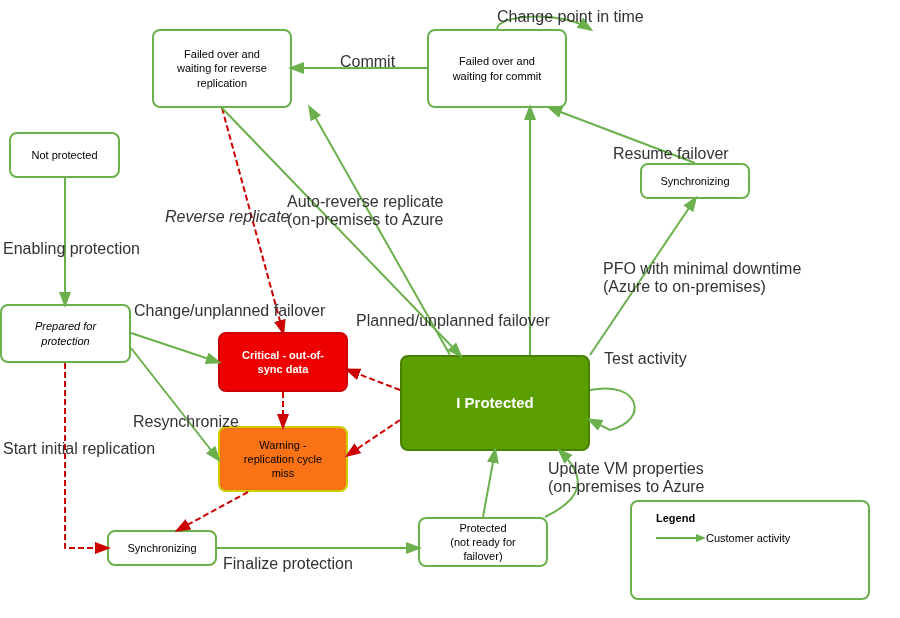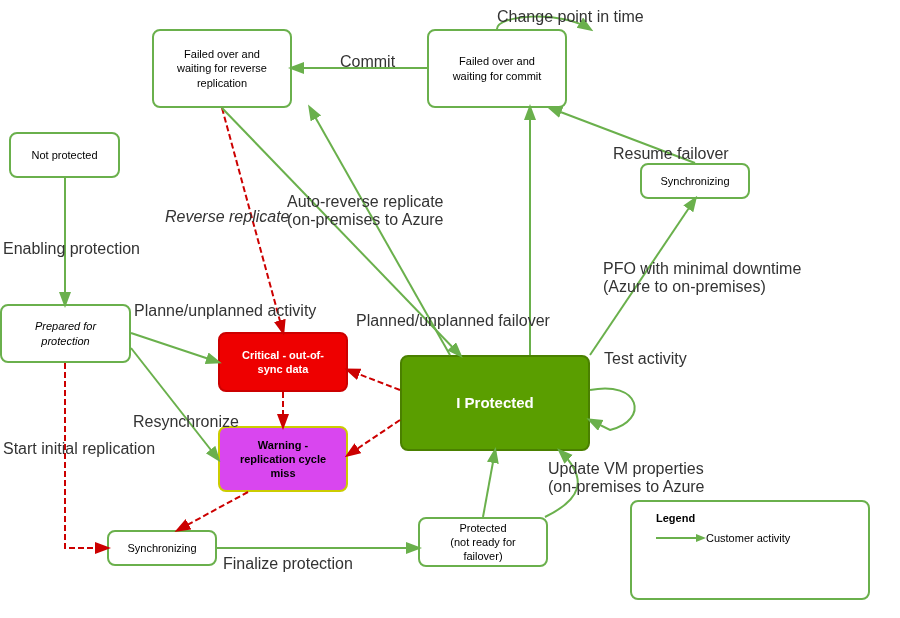--- a/index.html
+++ b/index.html
@@ -24,24 +24,24 @@
     }
 
     .state-box.red-fill {
       background: #e00;
       color: #fff;
       border-color: #c00;
       font-weight: bold;
     }
 
     .state-box.yellow-fill {
-      background: #d946ef;
+      background: #f97316;
       color: #000;
       border-color: #cc0;
-      font-weight: bold;
+      font-weight: normal;
     }
 
     .state-box.green-fill {
       background: #5a9e00;
       color: #fff;
       border-color: #4a8000;
       font-weight: bold;
       font-size: 15px;
     }
 
@@ -180,21 +180,21 @@
 
   <path d="M590,355 L695,199" stroke="#6ab04c" stroke-width="2" fill="none" marker-end="url(#arrowGreen)"></path>
 
   <path d="M545,517 C580,500 590,480 560,451" stroke="#6ab04c" stroke-width="2" fill="none" marker-end="url(#arrowGreen)"></path>
 </svg>
 
 <div class="label" style="left:3px;top:240px;color:#333;">Enabling protection</div>
 <div class="label" style="left:3px;top:440px;color:#333;">Start initial replication</div>
 <div class="label" style="left:223px;top:555px;color:#333;">Finalize protection</div>
 <div class="label" style="left:133px;top:413px;color:#333;">Resynchronize</div>
-<div class="label" style="left:134px;top:302px;color:#333;">Planne/unplanned activity</div>
+<div class="label" style="left:134px;top:302px;color:#333;">Change/unplanned failover</div>
 <div class="label" style="left:356px;top:312px;color:#333;">Planned/unplanned failover</div>
 <div class="label" style="left:165px;top:208px;color:#333;font-style:italic;">Reverse replicate</div>
 <div class="label" style="left:287px;top:193px;color:#333;">Auto-reverse replicate<br>(on-premises to Azure</div>
 <div class="label" style="left:340px;top:53px;color:#333;">Commit</div>
 <div class="label" style="left:604px;top:350px;color:#333;">Test activity</div>
 <div class="label" style="left:548px;top:460px;color:#333;">Update VM properties<br>(on-premises to Azure</div>
 <div class="label" style="left:613px;top:145px;color:#333;">Resume failover</div>
 <div class="label" style="left:603px;top:260px;color:#333;">PFO with minimal downtime<br>(Azure to on-premises)</div>
 <div class="label" style="left:497px;top:8px;color:#333;">Change point in time</div>
 

